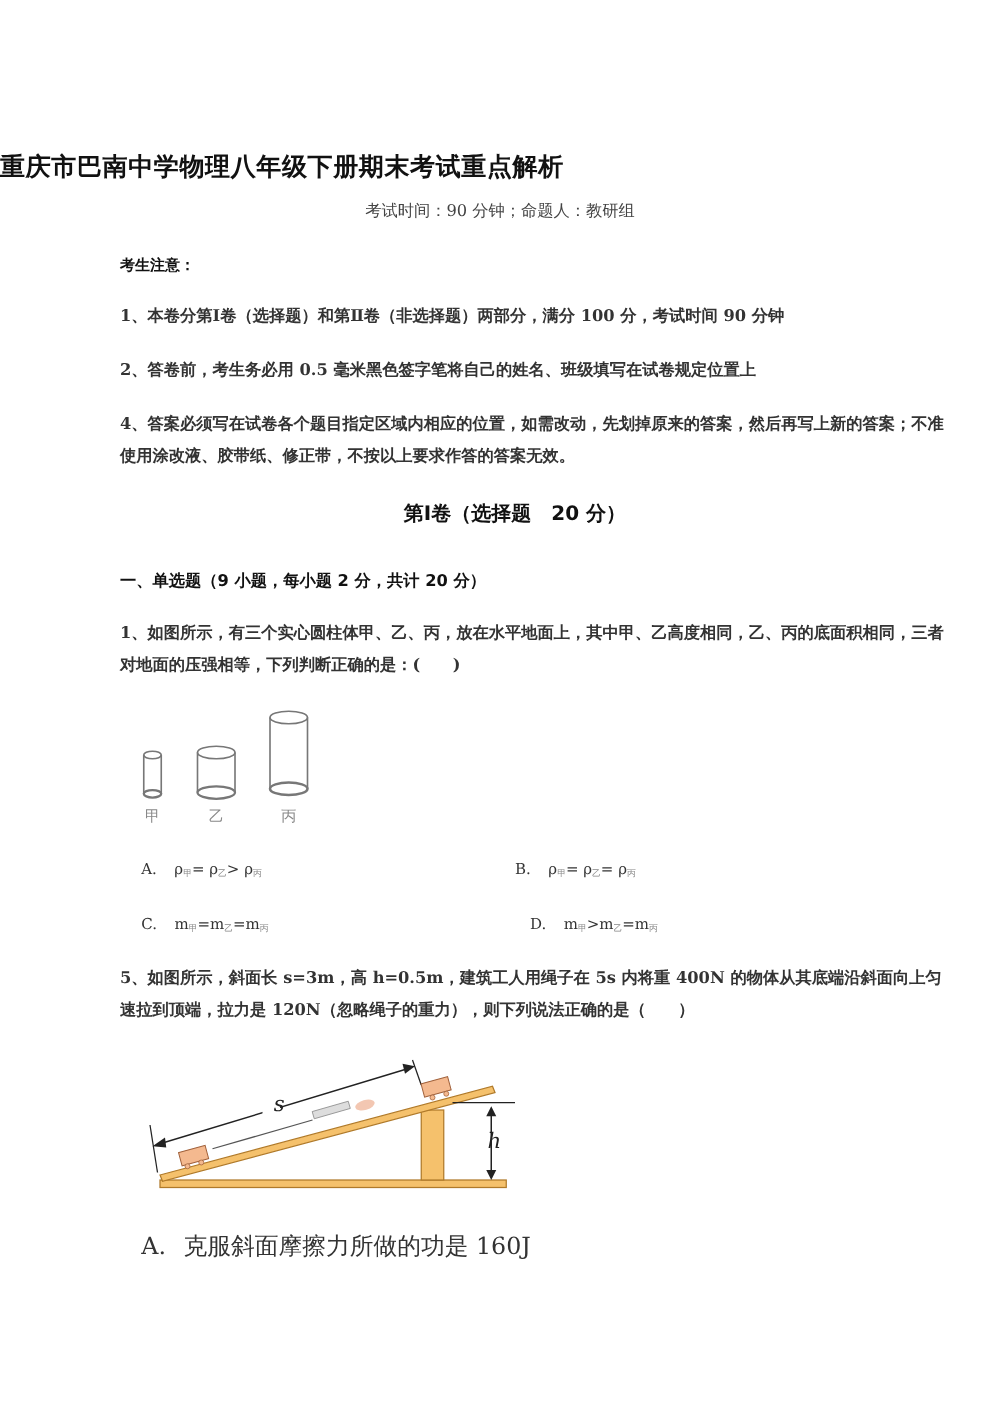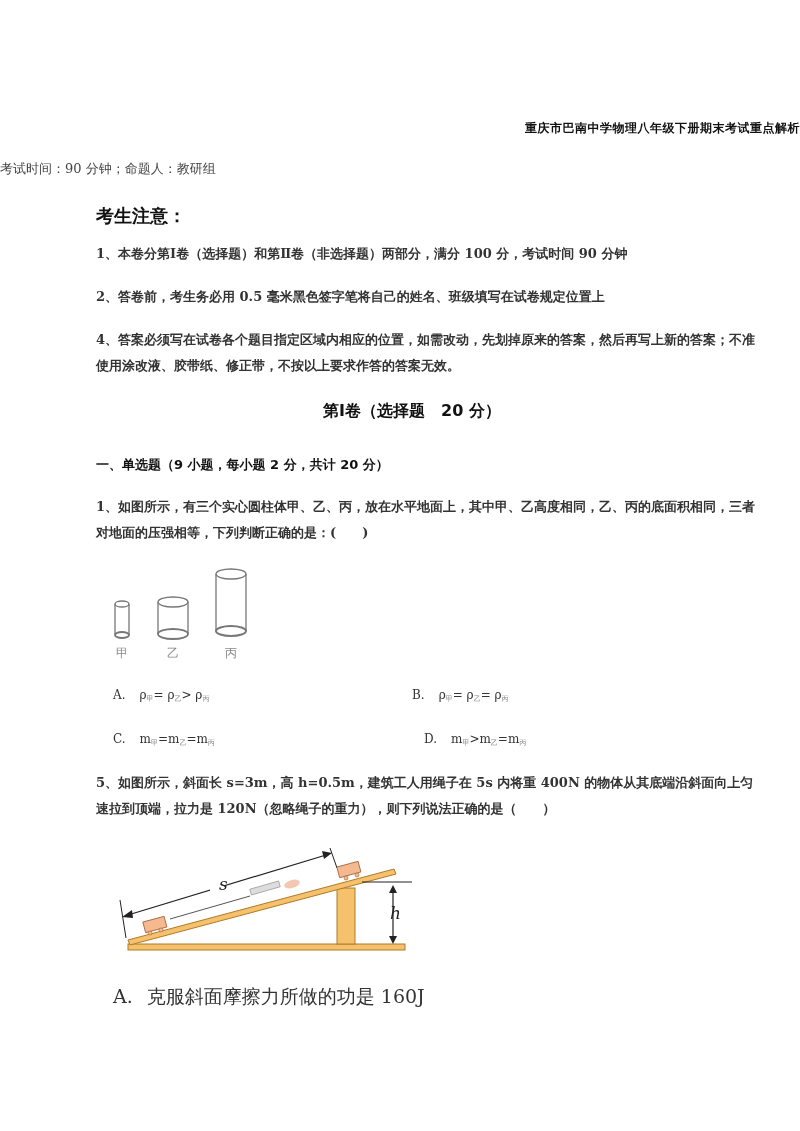--- a/index.html
+++ b/index.html
@@ -1,22 +1,22 @@
 <!DOCTYPE html>
 <html><head>
 <meta charset="utf-8">
 <style>
   html, body { margin: 0; padding: 0; background: #ffffff; }
   body { width: 800px; height: 1131px; position: relative; overflow: hidden;
          font-family: "DejaVu Serif", "Liberation Serif", serif; color: #333; }
   .abs { position: absolute; }
-  .title { left: 0; width: 800px; top: 120px; text-align: right; font-size: 12px; font-weight: bold;
+  .title { left: 0; width: 800px; top: 120px; text-align: left; font-size: 20px; font-weight: bold;
            font-family: "DejaVu Sans", "Liberation Sans", sans-serif; color: #111; letter-spacing: 0.5px; }
-  .subtitle { left: 0; width: 800px; top: 160px; font-size: 13px; color: #444; }
-  .notice-head { left: 96px; top: 204px; font-size: 18px; font-weight: bold; color: #111;
+  .subtitle { left: 0; width: 800px; top: 160px; text-align: center; font-size: 13px; color: #444; }
+  .notice-head { left: 96px; top: 204px; font-size: 12px; font-weight: bold; color: #111;
                  font-family: "DejaVu Sans", "Liberation Sans", sans-serif; }
   .para { left: 96px; width: 660px; font-size: 13px; color: #333; line-height: 26px; font-weight: bold; }
   .section-title { left: 0; width: 800px; top: 401px; text-align: center; font-size: 16px; font-weight: bold; color: #111;
                    font-family: "DejaVu Sans", "Liberation Sans", sans-serif; padding-left: 12px; }
   .sub-head { left: 96px; top: 456px; font-size: 13px; font-weight: bold; color: #111;
               font-family: "DejaVu Sans", "Liberation Sans", sans-serif; }
   .opt { font-size: 12px; color: #333; }
   .opt .letter { margin-right: 14px; }
   .opt sub { font-size: 7px; color: #888; vertical-align: -2px; }
   .cyl-label { font-size: 12px; color: #888; }

